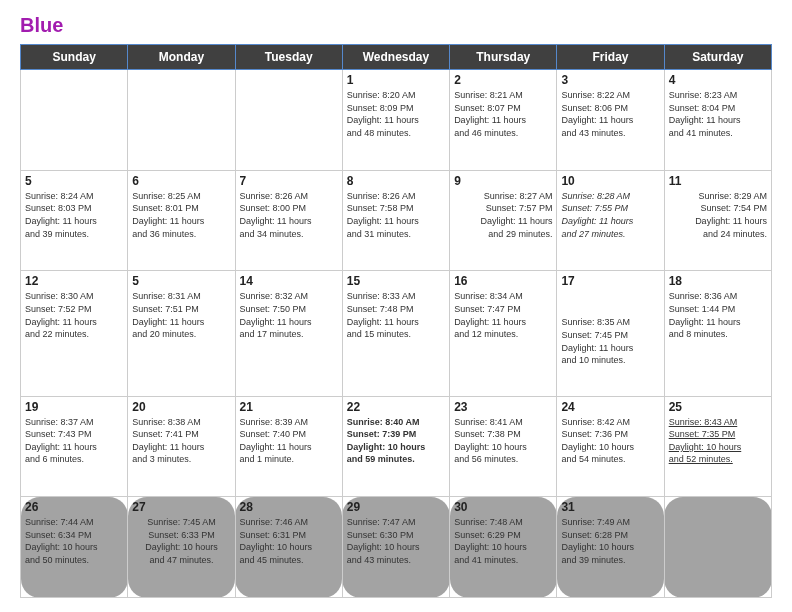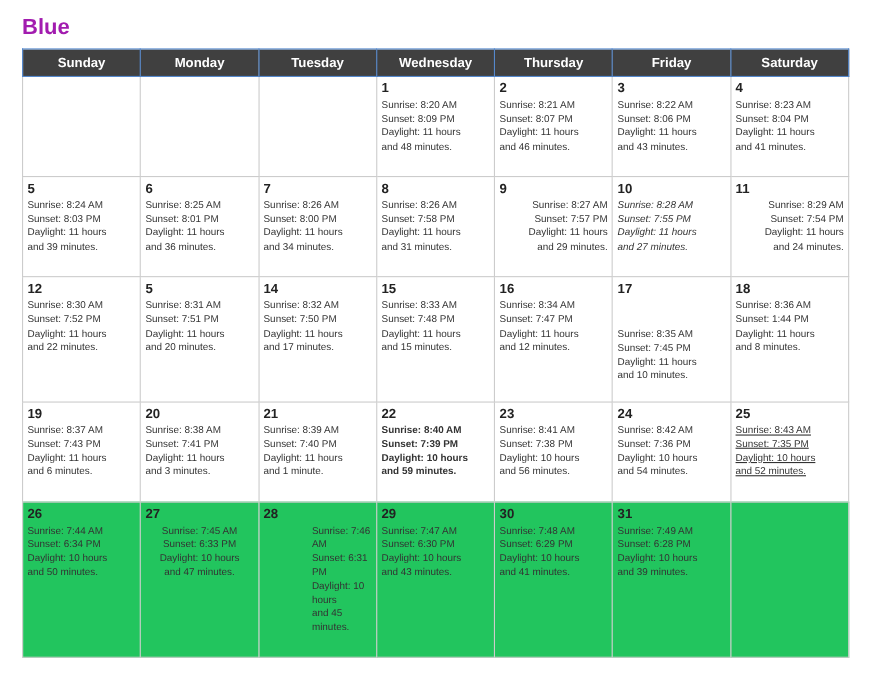--- a/index.html
+++ b/index.html
@@ -65,21 +65,22 @@
     .calendar td {
       border: 1px solid #ccc;
       vertical-align: top;
       padding: 3px 4px;
       font-size: 9.5px;
       color: #333;
       height: 80px;
       background: #fff;
     }
     .calendar tr:last-child td {
-      background: #22c55e;
+      background: #a3a3a3;
+      border-radius: 19px;
     }
     .day-number {
       font-size: 12px;
       font-weight: bold;
       display: block;
       margin-bottom: 2px;
       color: #222;
     }
     .day-info {
       font-size: 9px;
@@ -313,21 +314,21 @@
           </td>
           <td>
             <span class="day-number">27</span>
             <div class="day-info" style="white-space: pre-line; text-align: center;">Sunrise: 7:45 AM
 Sunset: 6:33 PM
 Daylight: 10 hours
 and 47 minutes.</div>
           </td>
           <td>
             <span class="day-number">28</span>
-            <div class="day-info" style="white-space: pre-line; margin-left: 44px;">Sunrise: 7:46 AM
+            <div class="day-info" style="white-space: pre-line;">Sunrise: 7:46 AM
 Sunset: 6:31 PM
 Daylight: 10 hours
 and 45 minutes.</div>
           </td>
           <td>
             <span class="day-number">29</span>
             <div class="day-info" style="white-space: pre-line;">Sunrise: 7:47 AM
 Sunset: 6:30 PM
 Daylight: 10 hours
 and 43 minutes.</div>

